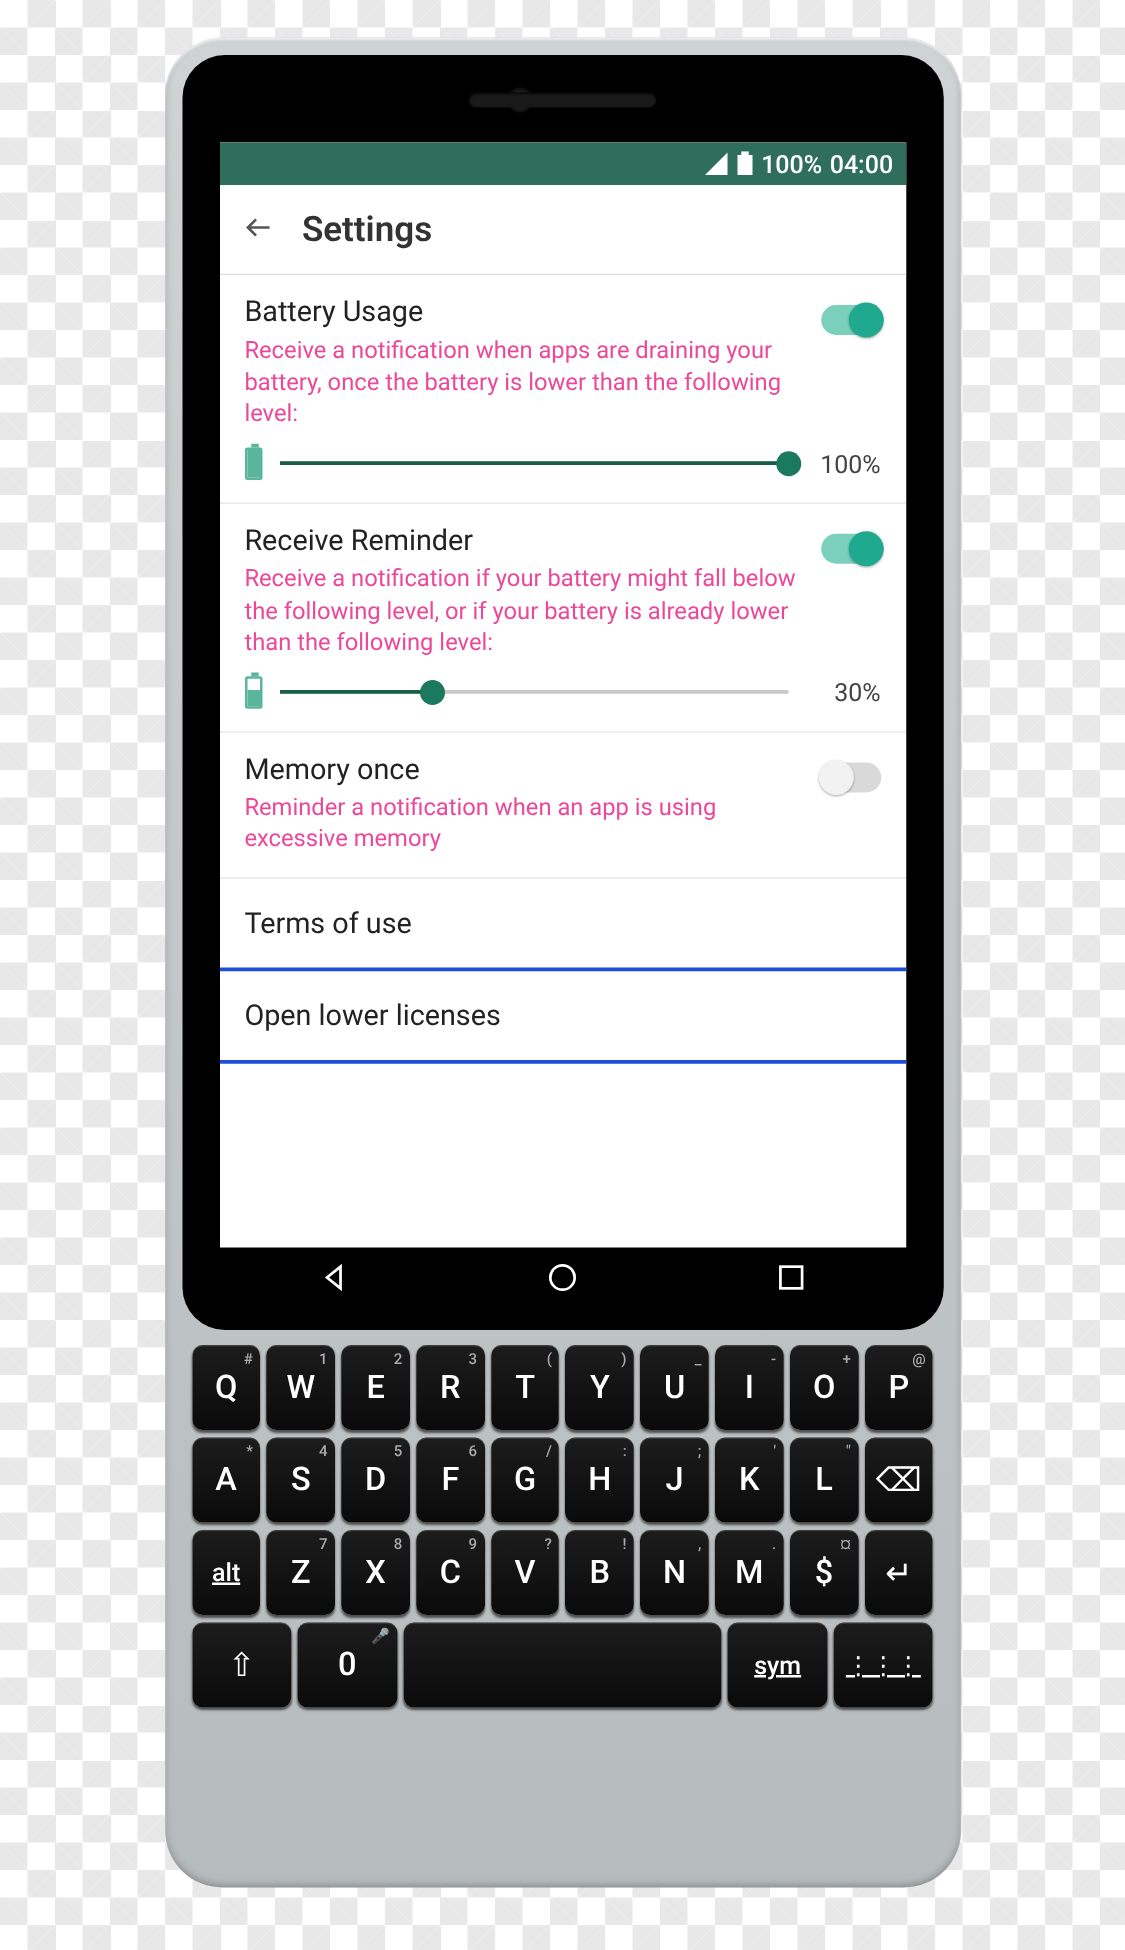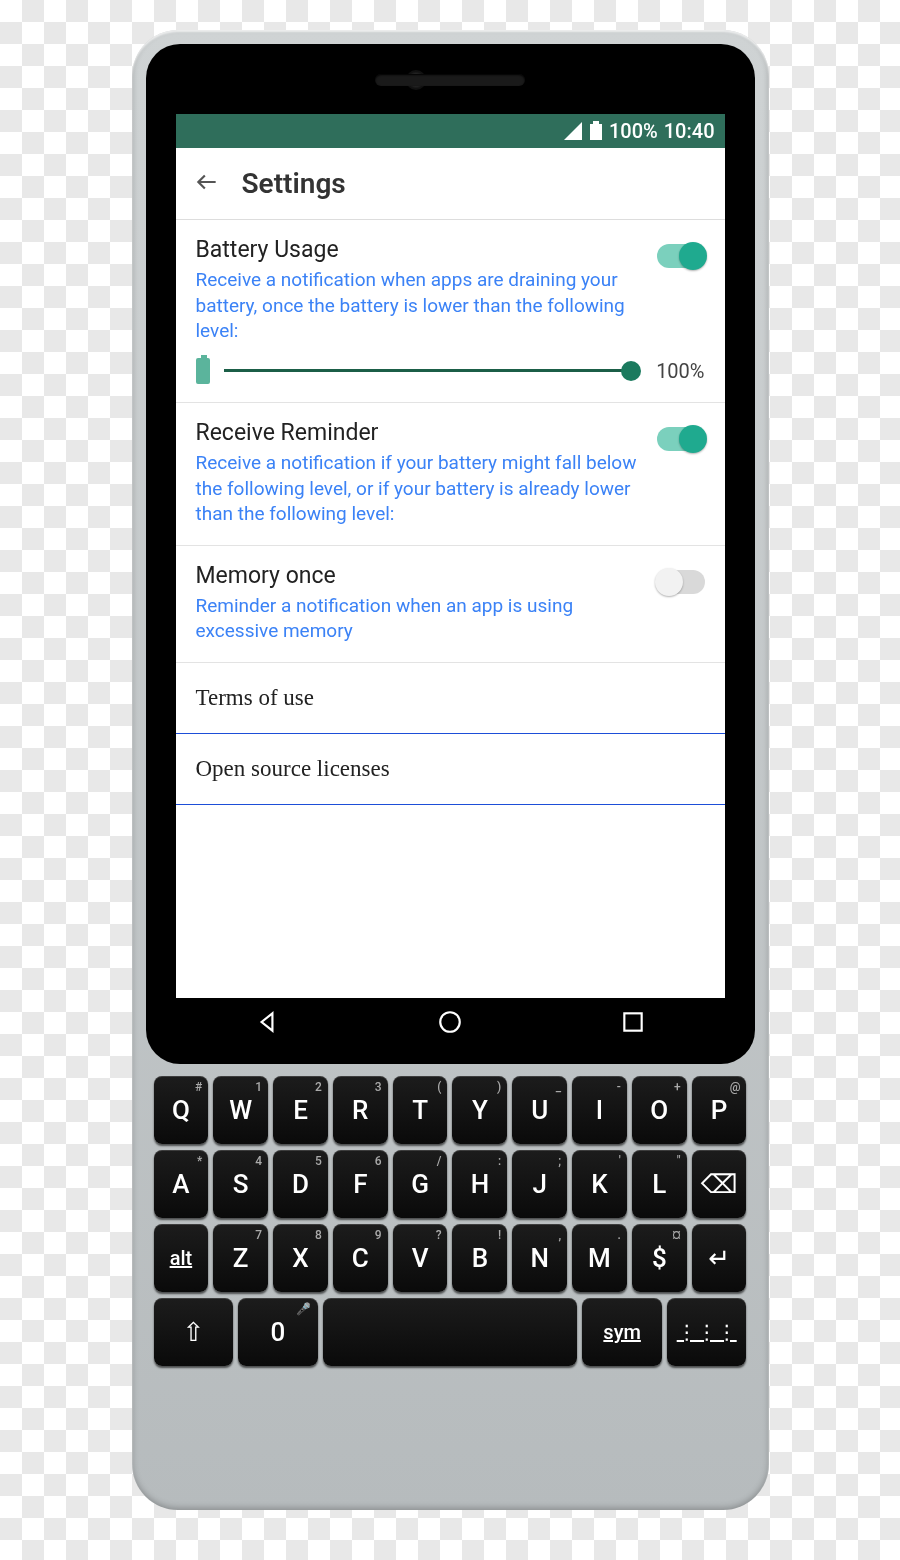--- a/index.html
+++ b/index.html
@@ -52,37 +52,37 @@
     height:72px; background:#fff; border-bottom:1px solid #ddd;
     display:flex; align-items:center; gap:22px; padding:0 18px;
   }
   .appbar svg{width:26px;height:26px;}
   .title{font-size:28px;font-weight:600;color:#333;}
   .content{flex:1; overflow:auto;}
   .item{padding:16px 20px 18px 20px;border-bottom:1px solid #e3e3e3;}
   .row{display:flex;align-items:flex-start;gap:4px;}
   .textcol{flex:1;}
   .it-title{font-size:23px;color:#222;margin-bottom:4px;}
-  .it-desc{font-size:19px;color:#3b82f6;line-height:1.35;}
+  .it-desc{font-size:19px;color:#ec4899;line-height:1.35;}
   .switch{width:48px;height:24px;border-radius:14px;position:relative;flex:0 0 48px;margin-top:8px;}
   .switch.on{background:#7bd0bd;}
   .switch.off{background:#d9d9d9;}
   .knob{position:absolute;width:28px;height:28px;border-radius:50%;top:-2px;
     box-shadow:0 1px 2px rgba(0,0,0,.3);}
   .switch.on .knob{right:-2px;background:#1faa8f;}
   .switch.off .knob{left:-2px;background:#f2f2f2;}
   .sliderrow{display:flex;align-items:center;gap:14px;margin-top:14px;}
   .batt{width:14px;height:26px;border:2px solid #5bb49c;border-radius:2px;position:relative;}
   .batt::before{content:"";position:absolute;top:-5px;left:3px;width:6px;height:3px;background:#5bb49c;}
   .batt .fill{position:absolute;bottom:0;left:0;right:0;background:#5bb49c;}
   .track{flex:1;height:3px;background:#c8c8c8;position:relative;border-radius:2px;}
   .track .prog{position:absolute;left:0;top:0;bottom:0;background:#1b5e47;}
   .thumb{position:absolute;width:20px;height:20px;border-radius:50%;background:#1b7a5e;top:50%;transform:translate(-50%,-50%);}
   .svalue{font-size:20px;color:#444;min-width:60px;text-align:right;}
-  .linkitem{padding:22px 20px;border-bottom:1px solid #1d4ed8;font-size:23px;color:#222;font-family:Liberation Serif, serif;}
+  .linkitem{padding:22px 20px;border-bottom:3px solid #1d4ed8;font-size:23px;color:#222;}
   .navbar{height:52px;display:flex;align-items:center;justify-content:space-around;}
   .navbar svg{width:26px;height:26px;stroke:#fff;fill:none;stroke-width:2;}
   
   .kbd{flex:1;padding:12px 8px 8px 8px;display:flex;flex-direction:column;gap:6px;}
   .krow{display:flex;gap:5px;}
   .key{flex:1;height:68px;background:linear-gradient(#1c1c1c,#0a0a0a);
     border-radius:8px;color:#fff;display:flex;align-items:center;justify-content:center;
     position:relative;font-size:26px;font-weight:500;
     box-shadow:inset 0 1px 0 rgba(255,255,255,.15),0 2px 2px rgba(0,0,0,.6);}
   .key .sup{position:absolute;top:4px;right:6px;font-size:12px;color:#aaa;}
@@ -101,21 +101,21 @@
 
       <div class="statusbar">
         <svg width="20" height="20" viewBox="0 0 20 20">
             <path d="M1 19 L19 19 L19 1 Z" fill="#fff"></path>
           </svg>
         <svg width="14" height="20" viewBox="0 0 14 20">
             <rect x="1" y="3" width="12" height="16" fill="#fff"></rect>
             <rect x="4" y="0" width="6" height="3" fill="#fff"></rect>
           </svg>
         <span>100%</span>
-        <span>10:40</span>
+        <span>04:00</span>
       </div>
 
       <div class="appbar">
         <span>
           <svg viewBox="0 0 24 24" fill="none" stroke="#555" stroke-width="2">
               <path d="M20 12H4M10 6l-6 6 6 6"></path>
             </svg>
         </span>
         <span class="title">Settings</span>
       </div>
@@ -147,36 +147,46 @@
         <div class="item">
           <div class="row">
             <div class="textcol">
               <div class="it-title">Receive Reminder</div>
               <div class="it-desc">Receive a notification if your battery might fall below the following level, or if your battery is already lower than the following level:</div>
             </div>
             <div class="switch on">
                 <div class="knob"></div>
               </div>
           </div>
+          <div class="sliderrow">
+            <div class="batt">
+                <div class="fill" style="height:60%"></div>
+              </div>
+            <div class="track">
+              <div class="prog" style="width:30%"></div>
+              <div class="thumb" style="left:30%"></div>
+            </div>
+            <div class="svalue">30%</div>
+          </div>
         </div>
 
         <div class="item">
           <div class="row">
             <div class="textcol">
               <div class="it-title">Memory once</div>
               <div class="it-desc">Reminder a notification when an app is using excessive memory</div>
             </div>
             <div class="switch off">
                 <div class="knob"></div>
               </div>
           </div>
         </div>
 
         <div class="linkitem">Terms of use</div>
-        <div class="linkitem">Open source licenses</div>
+        <div class="linkitem">Open lower licenses</div>
       </div>
     </div>
 
     <div class="navbar">
       <span>
         <svg viewBox="0 0 24 24">
             <path d="M17 4 L7 12 L17 20 Z" stroke="#fff" fill="none"></path>
           </svg>
       </span>
       <span>

